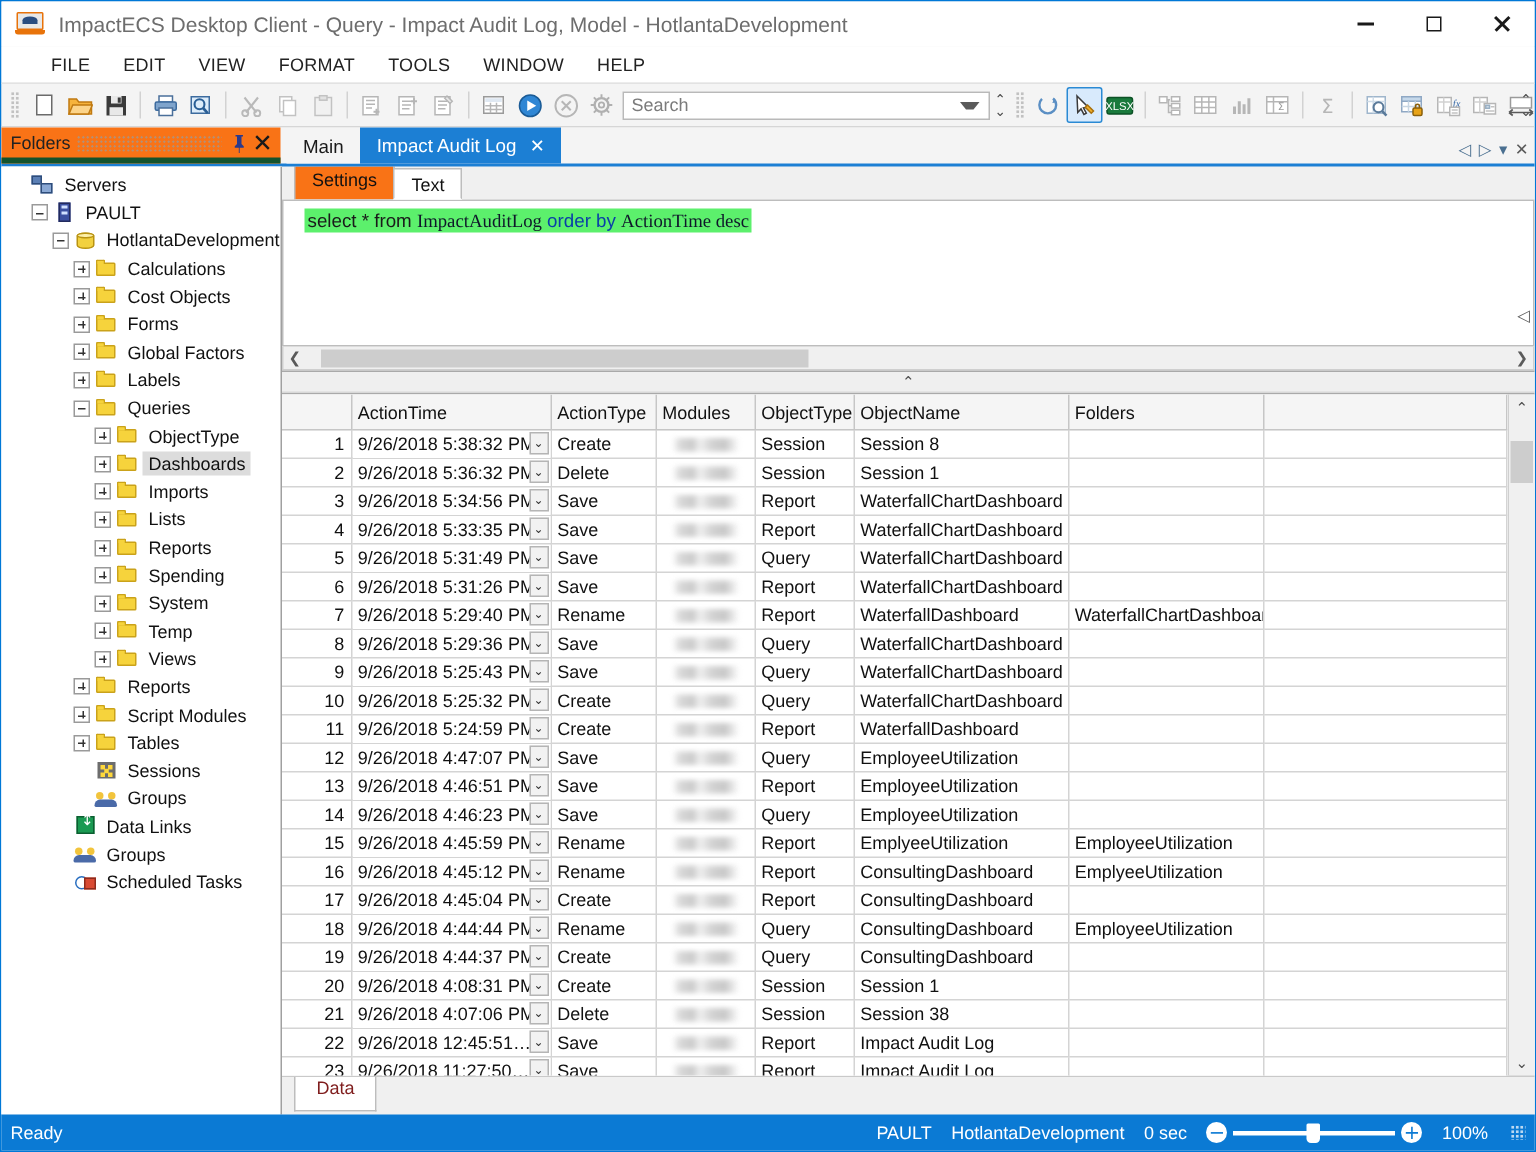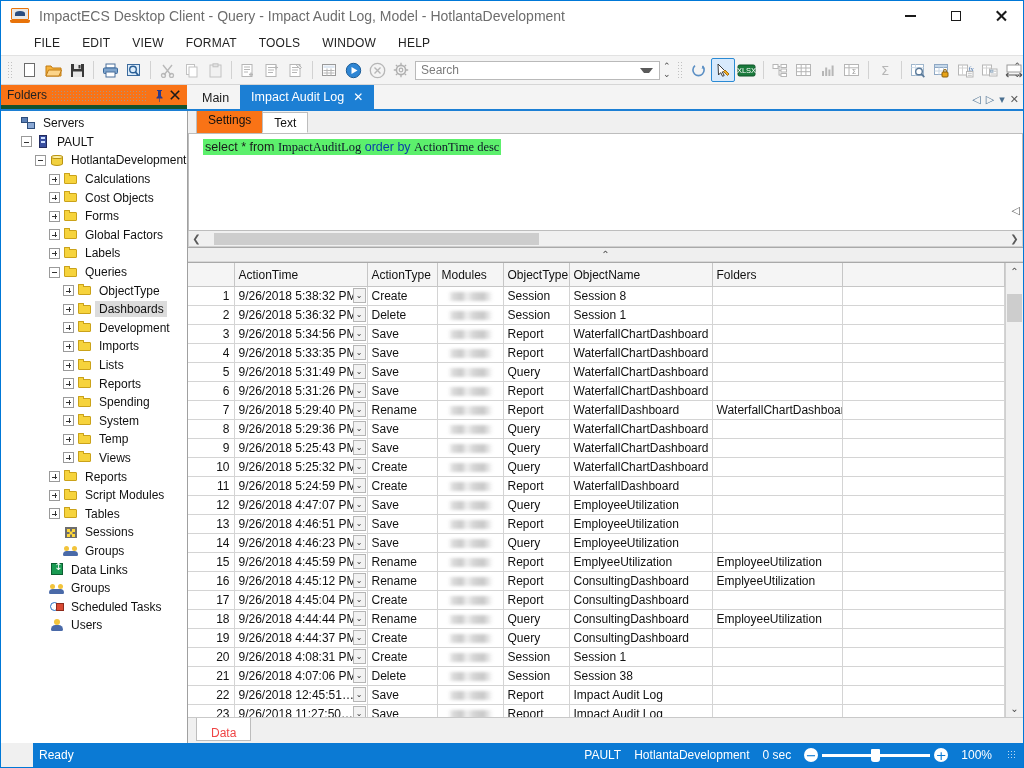--- a/index.html
+++ b/index.html
@@ -284,28 +284,28 @@
   .vs-arrow{width:17px;height:17px;display:flex;align-items:center;justify-content:center;font-size:10px;color:#4a4a4a;cursor:default;}
   .vs-track{flex:1;width:17px;position:relative;background:#f0f0f0;}
   .vs-thumb{position:absolute;left:1px;top:14px;width:15px;height:28px;background:#cdcdcd;}
 
   
   .bottomtabs{
     height:25px;background:#f0f0f0;display:flex;align-items:flex-start;flex:0 0 25px;
     border-top:1px solid #c9c9c9;padding-left:8px;
   }
   .btab{
-    height:23px;padding:0 14px;display:flex;align-items:flex-end;font-size:12px;color:#ef4444;
+    height:23px;padding:0 14px;display:flex;align-items:flex-start;font-size:12px;color:#7f1d1d;
     background:#fff;border:1px solid #bdbdbd;border-top:none;cursor:default;box-sizing:border-box;
   }
 
   
   .statusbar{
     height:24px;background:#0b7ad4;flex:0 0 24px;display:flex;align-items:center;
-    color:#fff;font-size:12px;position:relative;margin-left:32px;
+    color:#fff;font-size:12px;position:relative;
   }
   .status-left{padding-left:6px;}
   .status-right{position:absolute;right:6px;display:flex;align-items:center;gap:13px;}
   .zoomctl{display:flex;align-items:center;gap:4px;}
   .zbtn{
     width:14px;height:14px;border-radius:50%;background:#ffffff;color:#0b7ad4;
     display:flex;align-items:center;justify-content:center;font-size:13px;line-height:11px;cursor:default;
     font-family:"DejaVu Sans",sans-serif;
   }
   .ztrack{width:108px;height:3px;background:#ffffff;position:relative;}
@@ -674,26 +674,20 @@
           <div class="tree-row">
             <span class="spacer" style="width: 62px;"></span>
             <span class="expander plus"></span>
             <span class="ico folder"></span>
             <span class="lbl sel">Dashboards</span>
           </div>
           <div class="tree-row">
             <span class="spacer" style="width: 62px;"></span>
             <span class="expander plus"></span>
             <span class="ico folder"></span>
-            <span class="lbl">Development</span>
-          </div>
-          <div class="tree-row">
-            <span class="spacer" style="width: 62px;"></span>
-            <span class="expander plus"></span>
-            <span class="ico folder"></span>
             <span class="lbl">Imports</span>
           </div>
           <div class="tree-row">
             <span class="spacer" style="width: 62px;"></span>
             <span class="expander plus"></span>
             <span class="ico folder"></span>
             <span class="lbl">Lists</span>
           </div>
           <div class="tree-row">
             <span class="spacer" style="width: 62px;"></span>
@@ -765,26 +759,20 @@
             <span class="spacer" style="width: 34px;"></span>
             <span class="spacer" style="width: 14px;"></span>
             <span class="ico groups"></span>
             <span class="lbl">Groups</span>
           </div>
           <div class="tree-row">
             <span class="spacer" style="width: 34px;"></span>
             <span class="spacer" style="width: 14px;"></span>
             <span class="ico tasks"></span>
             <span class="lbl">Scheduled Tasks</span>
-          </div>
-          <div class="tree-row">
-            <span class="spacer" style="width: 34px;"></span>
-            <span class="spacer" style="width: 14px;"></span>
-            <span class="ico user"></span>
-            <span class="lbl">Users</span>
           </div>
         </div>
     </div>
 
     <div class="rightpane">
 
       <div class="subtabs">
         <div class="subtab">
           <span>Settings</span>
         </div>

